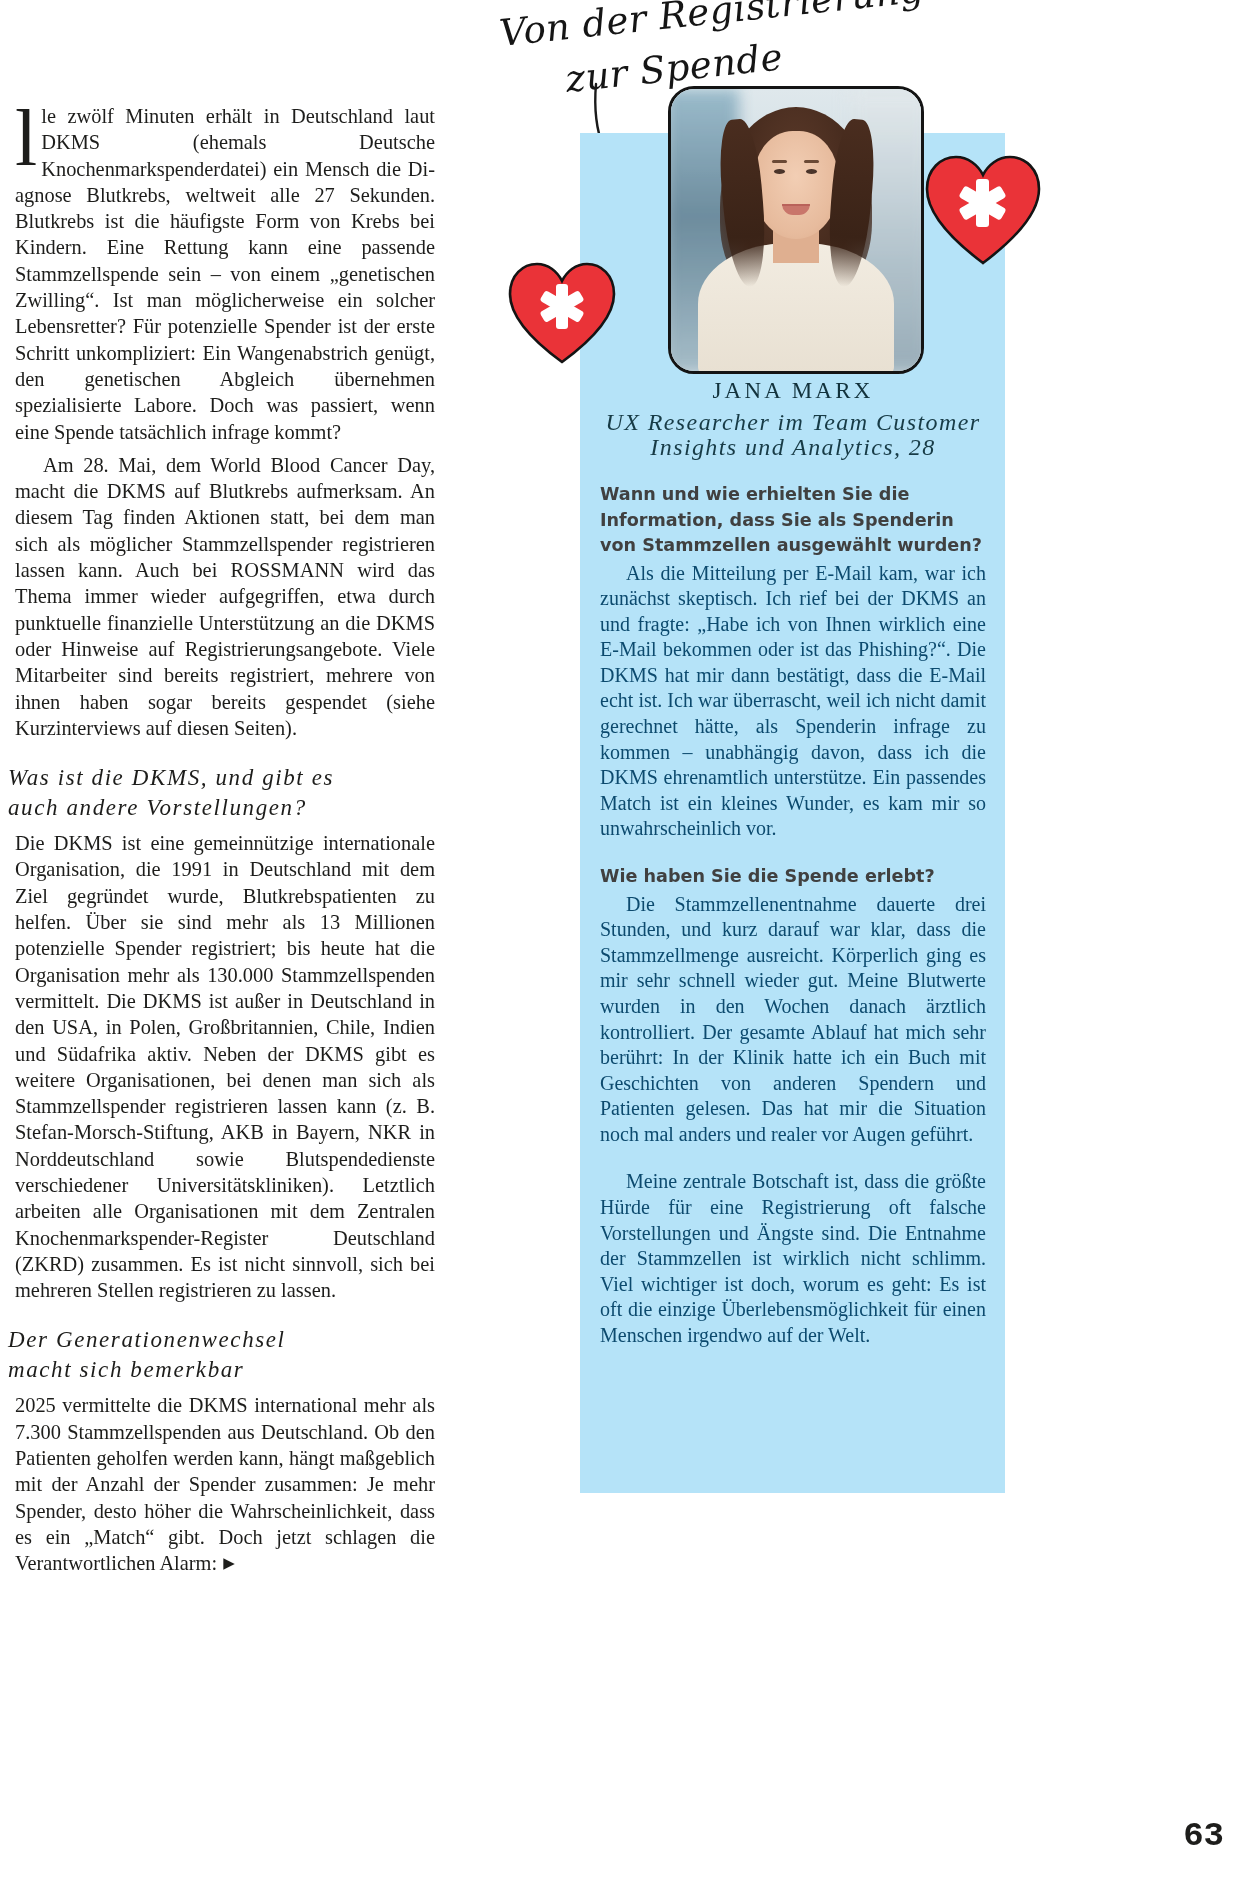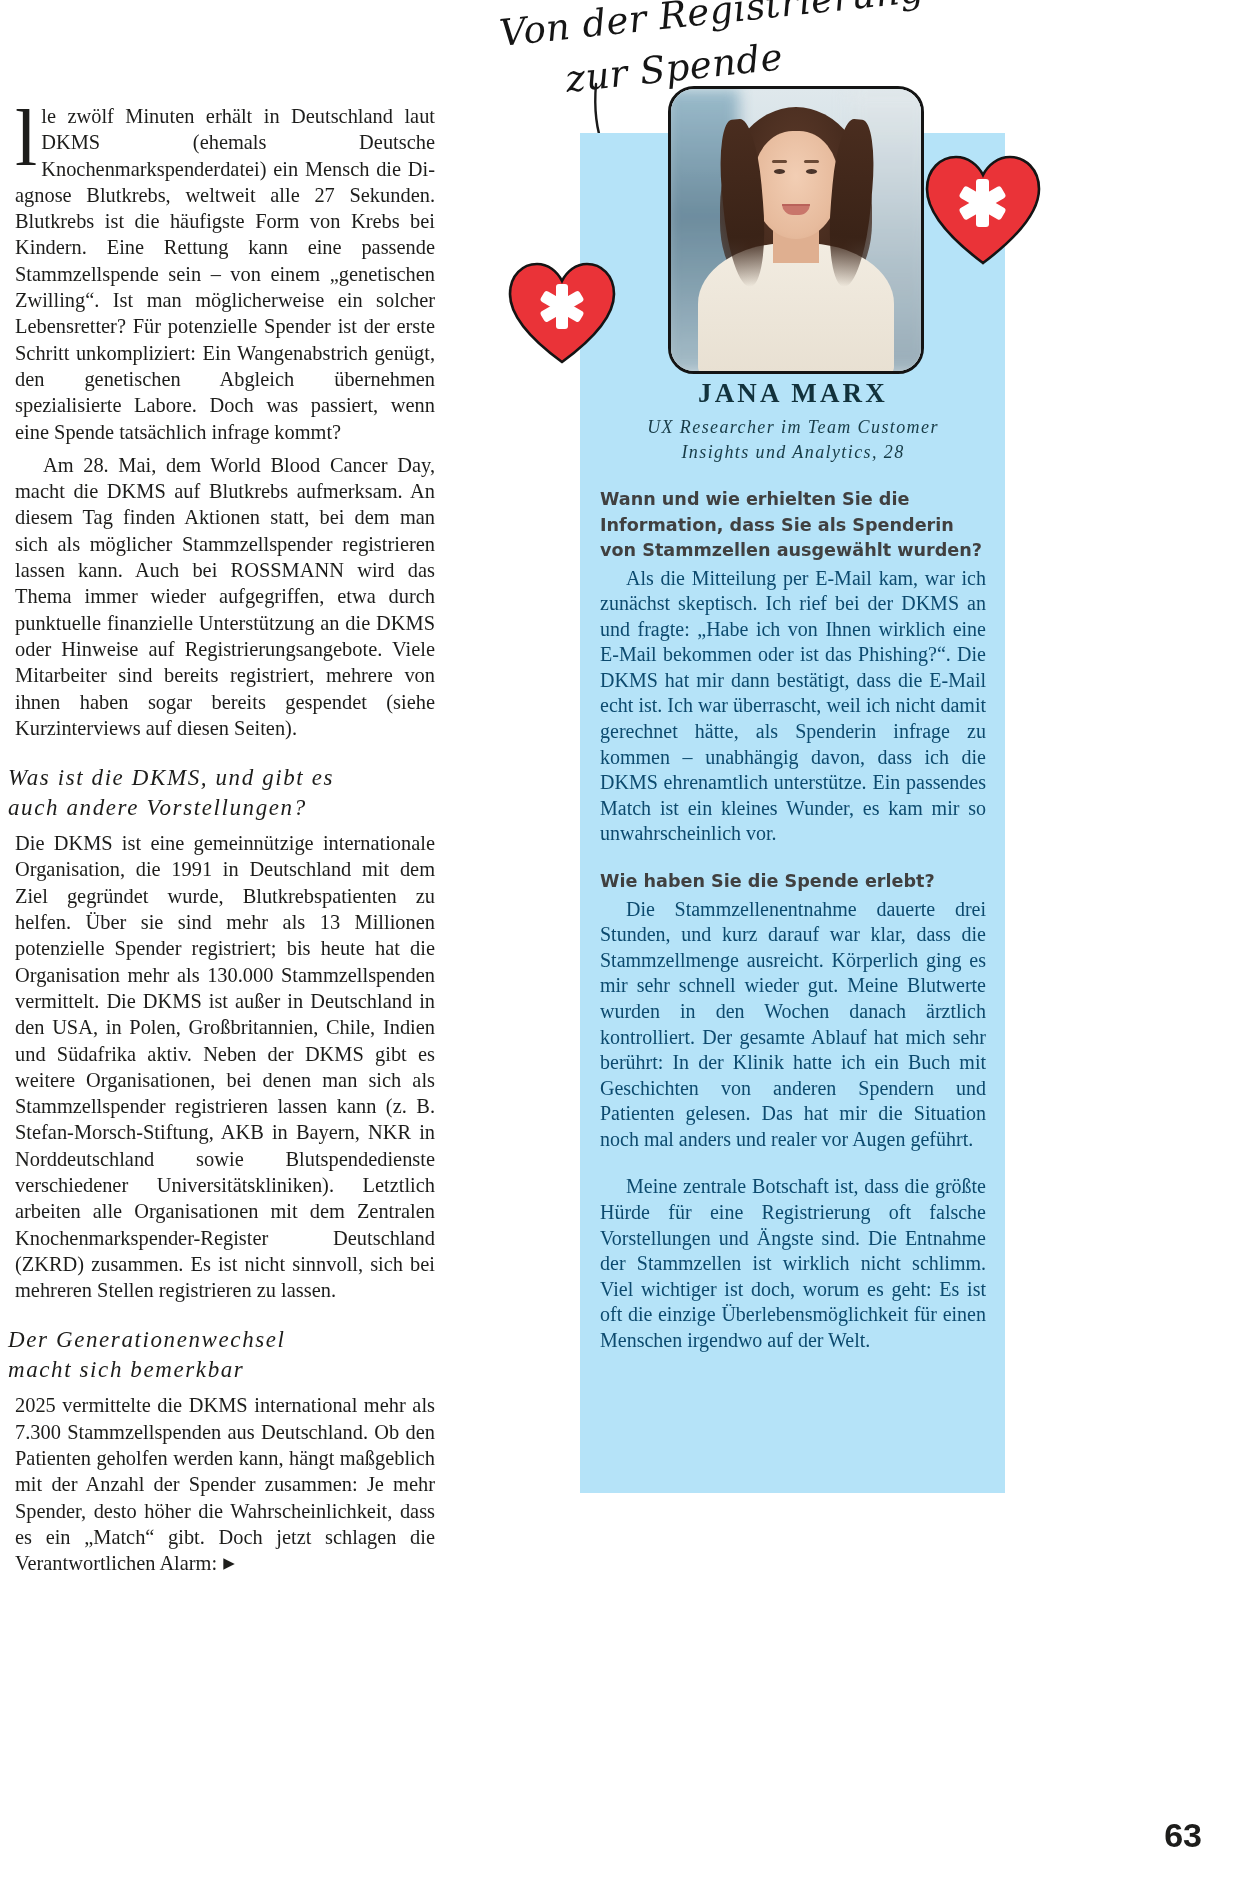--- a/index.html
+++ b/index.html
@@ -98,30 +98,30 @@
     background: #b5e3f8;
   }
   .panel-inner {
     position: absolute;
     left: 600px;
     top: 378px;
     width: 386px;
   }
   .person-name {
     text-align: center;
-    font-size: 27px;
+    font-size: 23px;
     letter-spacing: 3.2px;
-    font-weight: 700;
+    font-weight: 400;
     color: #12323c;
     margin: 0 0 6px 0;
     font-family: "Liberation Serif", serif;
   }
   .person-role {
     text-align: center;
-    font-size: 18px;
+    font-size: 24px;
     line-height: 25px;
     font-style: italic;
     letter-spacing: 1.4px;
     color: #173b46;
     margin: 0 0 22px 0;
   }
   .qa h3 {
     font-family: "DejaVu Sans", "Liberation Sans", sans-serif;
     font-size: 17.6px;
     line-height: 25.5px;
@@ -220,26 +220,26 @@
   
   .heart { position: absolute; }
   .heart svg { display: block; }
 
   .heart-big { left: 925px; top: 155px; width: 116px; height: 112px; }
   .heart-small { left: 508px; top: 262px; width: 108px; height: 104px; }
 
   
   .folio {
     position: absolute;
-    right: 48px;
+    right: 26px;
     bottom: 24px;
     font-size: 34px;
     font-weight: 700;
     color: #1d1d1b;
-    font-family: Liberation Sans, sans-serif;
+    font-family: Liberation Mono, monospace;
   }
 </style>
 </head>
 <body>
 
 <div class="page">
 
   <div class="kicker">
     <svg viewBox="0 0 380 110" width="380" height="110">
       <text class="kicker-text" x="6" y="46" transform="rotate(-6 6 46)">Von der Registrierung</text>

